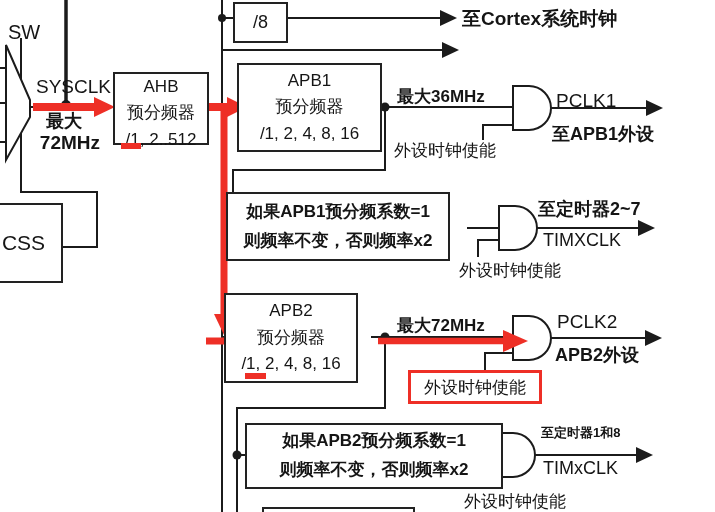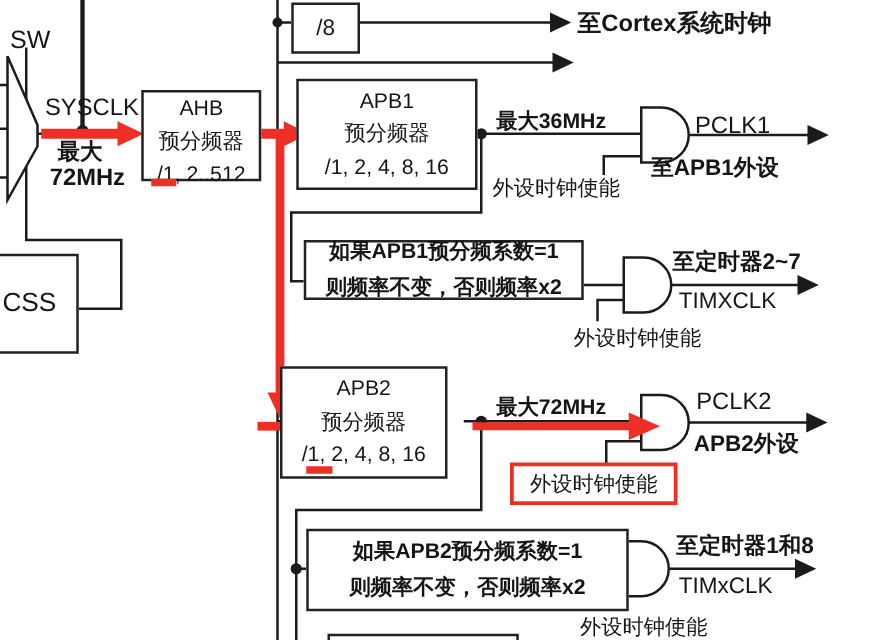--- a/index.html
+++ b/index.html
@@ -107,21 +107,21 @@
     <span>预分频器</span>
     <span>/1, 2..512</span>
   </div>
 
   <div class="box" style="left:237px;top:63px;width:145px;height:89px;">
     <span>APB1</span>
     <span>预分频器</span>
     <span>/1, 2, 4, 8, 16</span>
   </div>
 
-  <div class="box" style="left:243px;top:192px;width:224px;height:48px;font-weight:bold;line-height:1.7;">
+  <div class="box" style="left:226px;top:192px;width:224px;height:69px;font-weight:bold;line-height:1.7;">
     <span>如果APB1预分频系数=1</span>
     <span>则频率不变，否则频率x2</span>
   </div>
 
   <div class="box" style="left:224px;top:293px;width:134px;height:90px;">
     <span>APB2</span>
     <span>预分频器</span>
     <span>/1, 2, 4, 8, 16</span>
   </div>
 
@@ -147,27 +147,27 @@
   <div class="lbl b" style="left:28px;top:111px;width:72px;text-align:center;line-height:1.15;">
     <span style="display:block;">最大</span>
     <span style="display:block;font-size:19px;text-align:right;">72MHz</span>
   </div>
 
   <div class="lbl b" style="left:462px;top:6px;font-size:19px;text-align:right;">至Cortex系统时钟</div>
 
   <div class="lbl b" style="left:397px;top:85px;font-size:17px;">最大36MHz</div>
   <div class="lbl" style="left:394px;top:139px;font-size:17px;">外设时钟使能</div>
   <div class="lbl" style="left:556px;top:90px;font-size:19px;">PCLK1</div>
-  <div class="lbl b" style="left:521px;top:122px;font-size:18px;">至APB1外设</div>
+  <div class="lbl b" style="left:552px;top:122px;font-size:18px;">至APB1外设</div>
 
   <div class="lbl b" style="left:538px;top:197px;font-size:18px;">至定时器2~7</div>
   <div class="lbl" style="left:543px;top:230px;font-size:18px;">TIMXCLK</div>
   <div class="lbl" style="left:459px;top:259px;font-size:17px;">外设时钟使能</div>
 
   <div class="lbl b" style="left:397px;top:314px;font-size:17px;">最大72MHz</div>
   <div class="lbl" style="left:557px;top:311px;font-size:19px;">PCLK2</div>
   <div class="lbl b" style="left:555px;top:343px;font-size:18px;">APB2外设</div>
 
-  <div class="lbl b" style="left:541px;top:424px;font-size:18px;">至定时器1和8</div>
+  <div class="lbl b" style="left:541px;top:424px;font-size:13px;">至定时器1和8</div>
   <div class="lbl" style="left:543px;top:458px;font-size:18px;">TIMxCLK</div>
   <div class="lbl" style="left:464px;top:490px;font-size:17px;">外设时钟使能</div>
 
 </div>
 
 </body></html>

